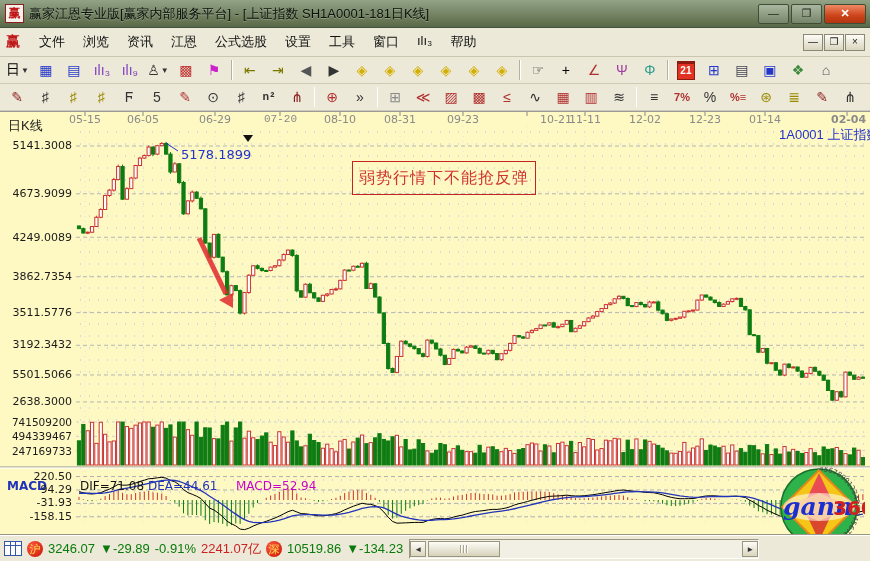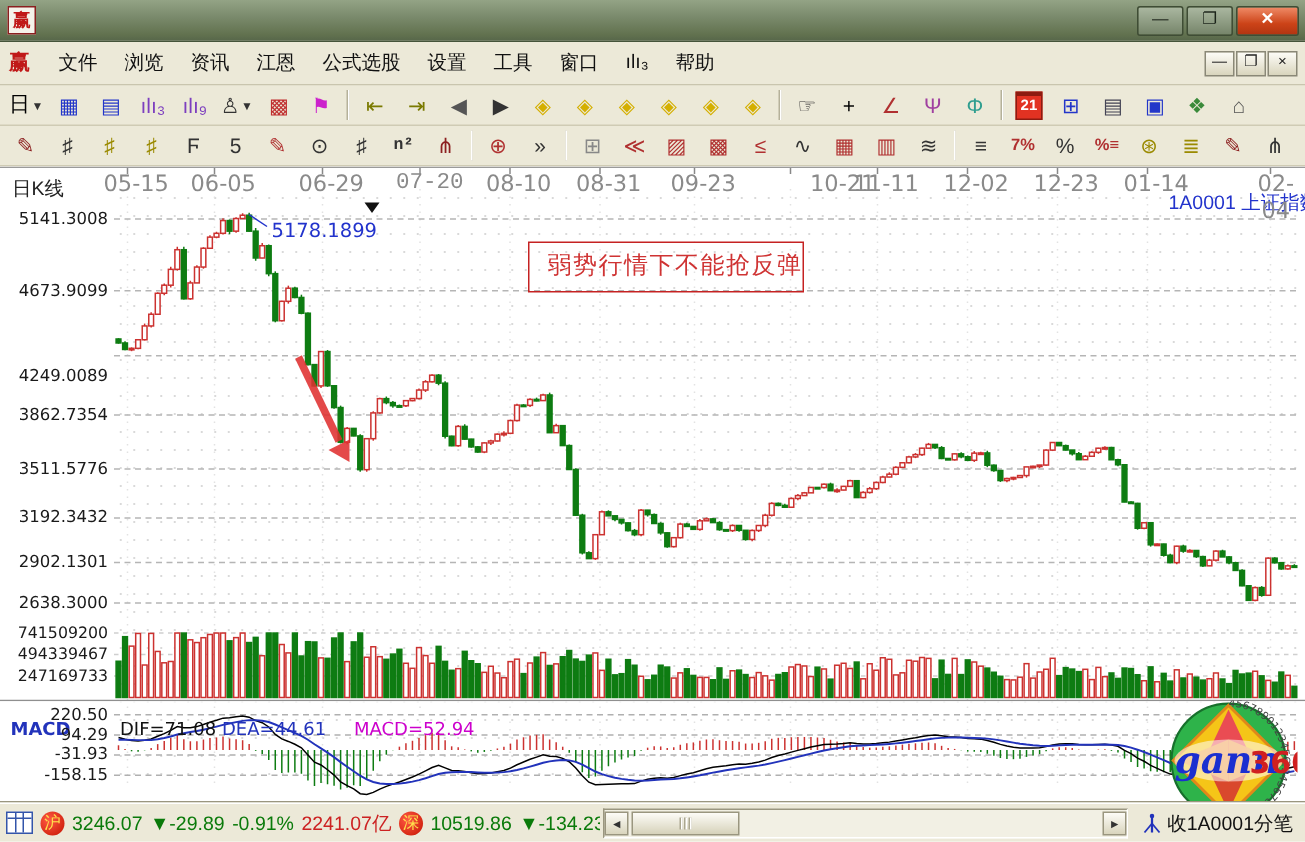--- a/index.html
+++ b/index.html
@@ -28,31 +28,31 @@
     display:flex;align-items:center;box-sizing:border-box;overflow:hidden;padding-left:3px;}
   .tb1{top:57px;} .tb2{top:84px;}
   .tbtn{min-width:22px;height:22px;margin:0 1px;display:flex;align-items:center;justify-content:center;
     font-size:14px;border:1px solid transparent;white-space:nowrap;padding:0 1px;}
   .tbtn .dd{font-size:8px;color:#333;margin-left:1px;}
   .tbsep{width:1px;height:20px;background:#b5b19a;border-right:1px solid #fff;margin:0 3px;}
   .cal{background:#e23222;color:#fff;font-size:10px;font-weight:bold;border:1px solid #8d1b10;
     width:16px;height:15px;line-height:14px;text-align:center;border-top:3px solid #8d1b10;}
   .tbtxt{font-size:11px;font-weight:bold;}
   
-  .chart{position:absolute;left:0;top:111px;width:870px;height:424px;background:#ffffff;}
+  .chart{position:absolute;left:0;top:111px;width:870px;height:424px;background:#fef9c3;}
   .dotgrid{position:absolute;left:76px;top:15px;width:790px;height:400px;
     background-image:radial-gradient(#d9d9d9 0.7px,transparent 0.8px);background-size:9px 12px;}
   .chart svg{position:absolute;left:0;top:0;}
   .axlabel{position:absolute;font-size:11px;color:#1a1a1a;width:70px;text-align:right;font-family:"DejaVu Sans",sans-serif;}
-  .datelabel{position:absolute;top:2px;font-size:15px;color:#8a8a8a;font-family:"DejaVu Sans",sans-serif;text-align:center;}
+  .datelabel{position:absolute;top:2px;font-size:11px;color:#8a8a8a;font-family:"DejaVu Sans",sans-serif;text-align:center;}
   .kperiod{position:absolute;left:8px;top:6px;font-size:13px;color:#222;}
   .symlabel{position:absolute;left:779px;top:15px;font-size:13px;color:#2233cc;white-space:nowrap;}
   .peaknote{position:absolute;left:181px;top:36px;font-size:13px;color:#2233cc;font-family:"DejaVu Sans",sans-serif;}
   .notebox{position:absolute;left:352px;top:50px;width:182px;height:32px;border:1px solid #c52222;
-    color:#cf3333;font-size:16px;line-height:32px;text-align:right;letter-spacing:1px;}
+    color:#cf3333;font-size:16px;line-height:32px;text-align:center;letter-spacing:1px;}
   .macdhdr{position:absolute;font-size:12px;font-family:"DejaVu Sans",sans-serif;margin-top:12px;}
   
   .statusbar{position:absolute;left:0;top:535px;width:870px;height:26px;background:#ece9d8;border-top:1px solid #fff;
     box-shadow:0 -1px 0 #9a967f;display:flex;align-items:center;font-size:13px;box-sizing:border-box;}
   .stq{display:flex;align-items:center;gap:5px;padding:0 4px;white-space:nowrap;overflow:hidden;flex:0 1 auto;}
   .green{color:#0a7a0a;} .redamt{color:#cc2222;}
   .mkticon{width:16px;height:16px;border-radius:50%;background:radial-gradient(circle at 35% 35%,#ff5a44,#c41200);
     color:#ffe34c;font-size:11px;line-height:16px;text-align:center;flex:0 0 auto;}
   .tblicon{width:16px;height:13px;border:1px solid #3355aa;background:
     linear-gradient(#3355aa,#3355aa) 0 3px/100% 1px no-repeat,
@@ -66,20 +66,21 @@
     box-sizing:border-box;margin-left:2px;display:flex;align-items:center;justify-content:center;gap:1px;}
   .scrollthumb i{display:block;width:1px;height:8px;background:#aaa68e;border-right:1px solid #fff;}
   .scrolltrack{flex:1;}
   .feedpanel{display:flex;align-items:center;gap:4px;padding:0 8px 0 10px;margin-left:auto;white-space:nowrap;color:#111;}
 </style>
 </head>
 <body>
 
 <div class="titlebar">
   <span class="applogo">赢</span>
+  <span class="title">赢家江恩专业版[赢家内部服务平台] - [上证指数  SH1A0001-181日K线]</span>
   <div class="winbtns">
     <span class="winbtn">—</span>
     <span class="winbtn">❐</span>
     <span class="winbtn close">✕</span>
   </div>
 </div>
 
 <div class="menubar">
   <span class="applogo2">赢</span>
   <span style="display:flex;">
@@ -1101,28 +1102,28 @@
     <span class="datelabel" style="left: 199px;">06-29</span>
     <span class="datelabel" style="left: 264px; font-family: Liberation Mono, monospace;">07-20</span>
     <span class="datelabel" style="left: 324px;">08-10</span>
     <span class="datelabel" style="left: 384px;">08-31</span>
     <span class="datelabel" style="left: 447px;">09-23</span>
     <span class="datelabel" style="left: 511px; margin-left: 29px;">10-21</span>
     <span class="datelabel" style="left: 569px;">11-11</span>
     <span class="datelabel" style="left: 629px;">12-02</span>
     <span class="datelabel" style="left: 689px;">12-23</span>
     <span class="datelabel" style="left: 749px;">01-14</span>
-    <span class="datelabel" style="left: 831px;">02-04</span>
+    <span class="datelabel" style="left: 831px; font-weight: bold;">02-04</span>
     <span class="axlabel" style="left: 2px; top: 28px;">5141.3008</span>
     <span class="axlabel" style="left: 2px; top: 75.7905px;">4673.9099</span>
-    <span class="axlabel" style="left: 2px; top: 133px;">4249.0089</span>
+    <span class="axlabel" style="left: 2px; top: 120px;">4249.0089</span>
     <span class="axlabel" style="left: 2px; top: 158.733px;">3862.7354</span>
     <span class="axlabel" style="left: 2px; top: 194.638px;">3511.5776</span>
     <span class="axlabel" style="left: 2px; top: 227.28px;">3192.3432</span>
-    <span class="axlabel" style="left: 2px; top: 256.954px;">2902.1301</span>
+    <span class="axlabel" style="left: 2px; top: 256.954px;">5501.5066</span>
     <span class="axlabel" style="left: 2px; top: 283.931px;">2638.3000</span>
     <span class="axlabel" style="left: 2px; top: 304.999px; font-size: 10.5px;">741509200</span>
     <span class="axlabel" style="left: 2px; top: 319.333px; font-size: 10.5px;">494339467</span>
     <span class="axlabel" style="left: 2px; top: 333.666px; font-size: 10.5px;">247169733</span>
     <span class="axlabel" style="left: 2px; top: 358.561px;">220.50</span>
     <span class="axlabel" style="left: 2px; top: 371.977px;">94.29</span>
     <span class="axlabel" style="left: 2px; top: 385.394px;">-31.93</span>
     <span class="axlabel" style="left: 2px; top: 398.811px;">-158.15</span>
   </div>
 
@@ -1142,22 +1143,13 @@
   <div class="scrollpanel">
     <span class="scrollarrow">◄</span>
     <span class="scrollthumb">
         <i></i>
         <i></i>
         <i></i>
       </span>
     <span class="scrolltrack"></span>
     <span class="scrollarrow">►</span>
   </div>
-  <div class="feedpanel">
-    <svg width="12" height="14" viewBox="0 0 12 14">
-      <line x1="6" y1="2" x2="6" y2="13" stroke="#2233bb" stroke-width="1.5"></line>
-      <line x1="6" y1="7" x2="1" y2="13" stroke="#2233bb" stroke-width="1.2"></line>
-      <line x1="6" y1="7" x2="11" y2="13" stroke="#2233bb" stroke-width="1.2"></line>
-      <circle cx="6" cy="2" r="1.5" fill="#2233bb"></circle>
-    </svg>
-    <span>收1A0001分笔</span>
-  </div>
 </div>
 
 </body></html>

